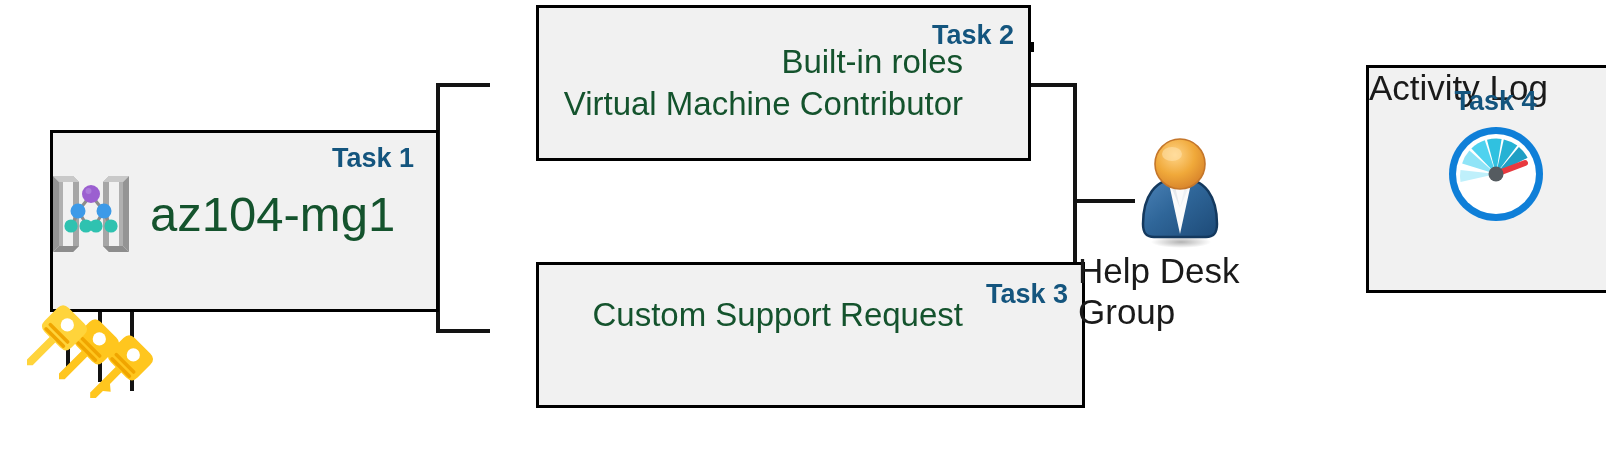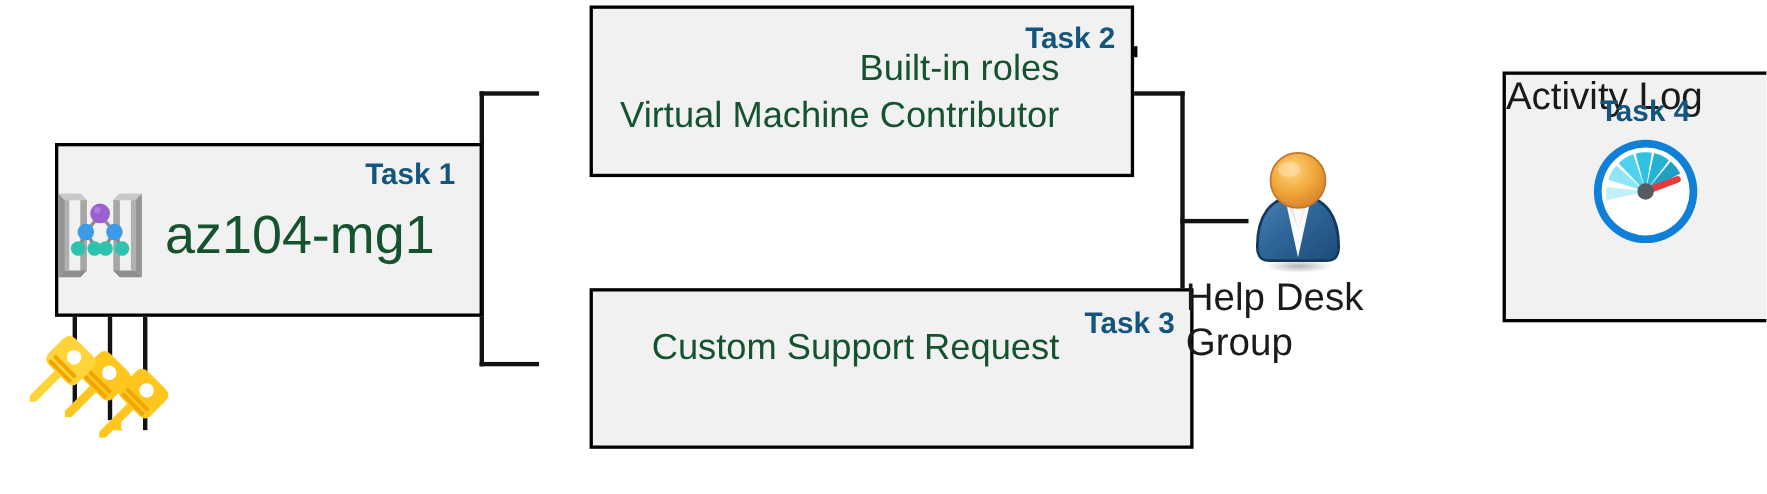--- a/index.html
+++ b/index.html
@@ -37,21 +37,21 @@
   .box-text {
     position: absolute;
     color: #14532d;
     font-size: 33px;
     text-align: right;
     white-space: nowrap;
     line-height: 1.28;
   }
 
   
-  #task1 { left: 2px; top: 130px; width: 389px; height: 158px; }
+  #task1 { left: 2px; top: 130px; width: 389px; height: 182px; }
   #task1-label { right: 22px; top: 10px; }
   #task1-title { left: 150px; top: 183px; font-size: 49px; }
 
   
   #task2 { left: 488px; top: 5px; width: 495px; height: 156px; }
   #task2-label { right: 14px; top: 12px; }
   #task2-text { left: 508px; top: 41px; width: 455px; }
 
   
   #task3 { left: 488px; top: 262px; width: 549px; height: 146px; }

